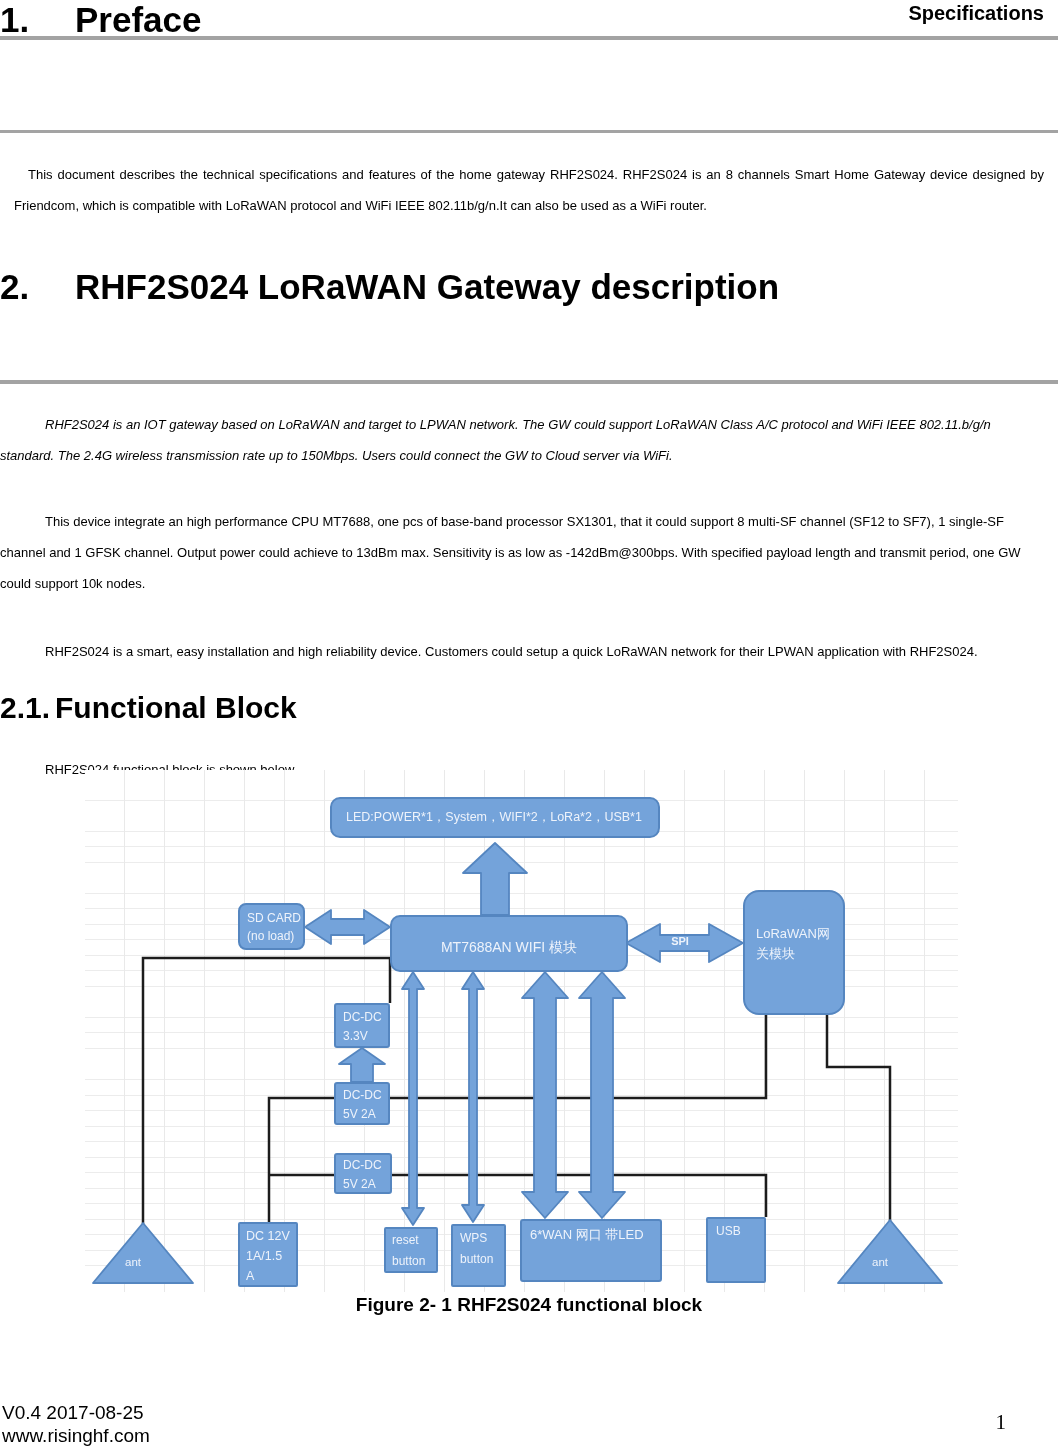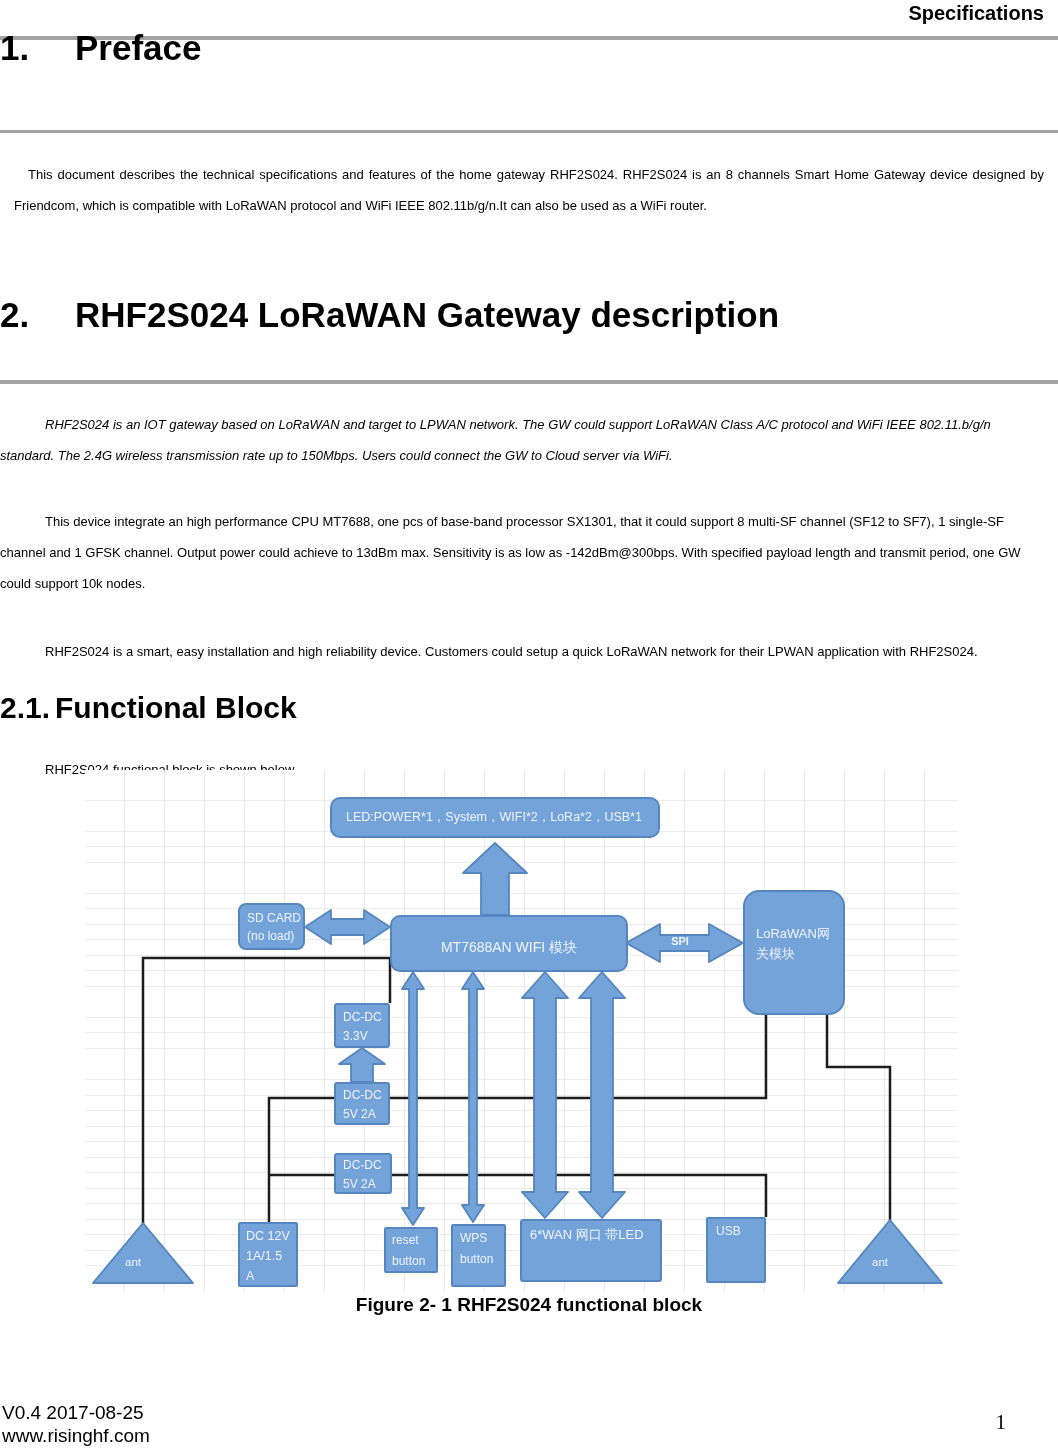--- a/index.html
+++ b/index.html
@@ -13,21 +13,21 @@
   .page{
     position:relative;width:1058px;height:1452px;background:#fff;overflow:hidden;
     font-family:"Liberation Sans",sans-serif;color:#000;
   }
   .hdr{position:absolute;top:2px;right:14px;font-size:20px;font-weight:bold;}
   .rule{position:absolute;left:0;width:1058px;background:var(--rule);}
   .rule1{top:36px;height:4px;}
   .rule2{top:130px;height:3px;}
   .rule3{top:380px;height:4px;}
   h1,h2,h3{position:absolute;margin:0;font-weight:bold;white-space:nowrap;}
-  h1,h2{font-size:35px;margin-top:28px;}
+  h1,h2{font-size:35px;}
   h3{font-size:30px;}
   .hnum{display:inline-block;min-width:75px;}
   .hnum3{display:inline-block;margin-right:5px;}
   .para{position:absolute;font-size:13px;line-height:31px;}
   .p1{top:146px;left:14px;width:1030px;text-align:justify;text-indent:14px;}
   .pind{left:0;width:1046px;text-indent:45px;text-align:left;}
   .p2{top:396px;font-style:italic;}
   .p3{top:493px;}
   .p4{top:623px;}
   .p5{top:741px;}

